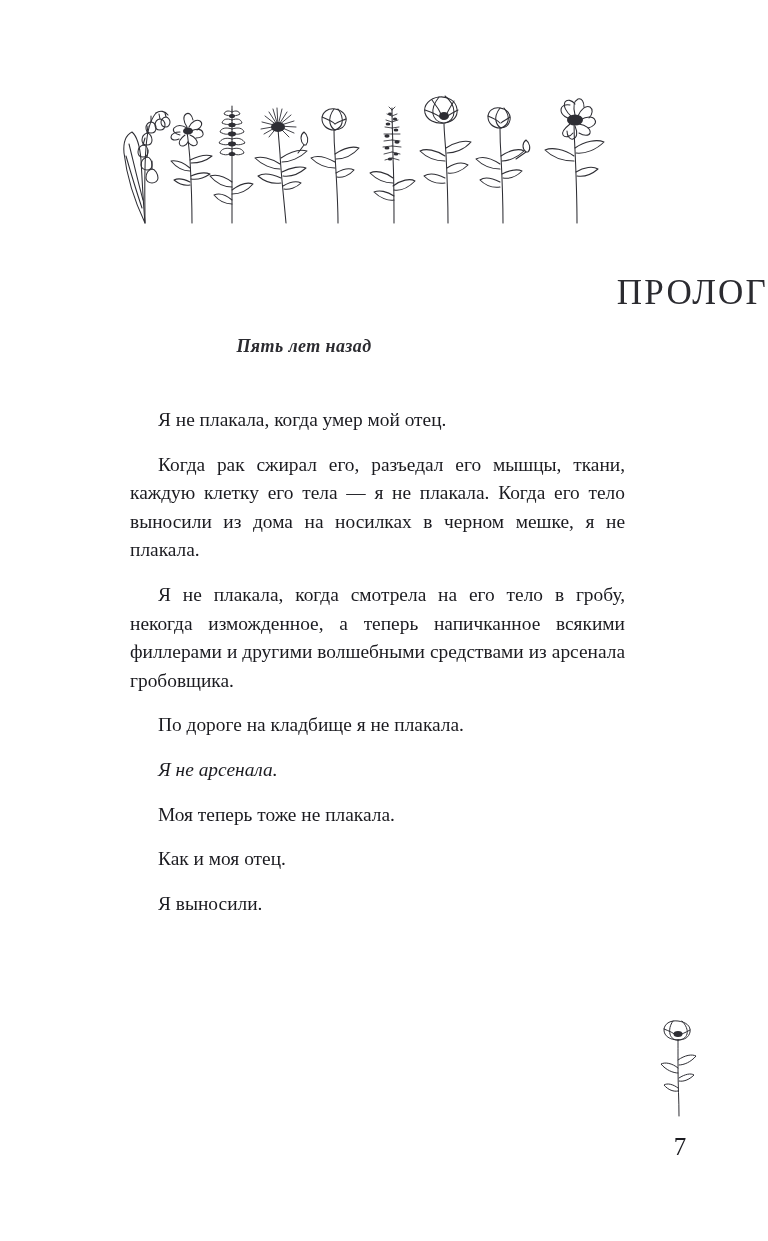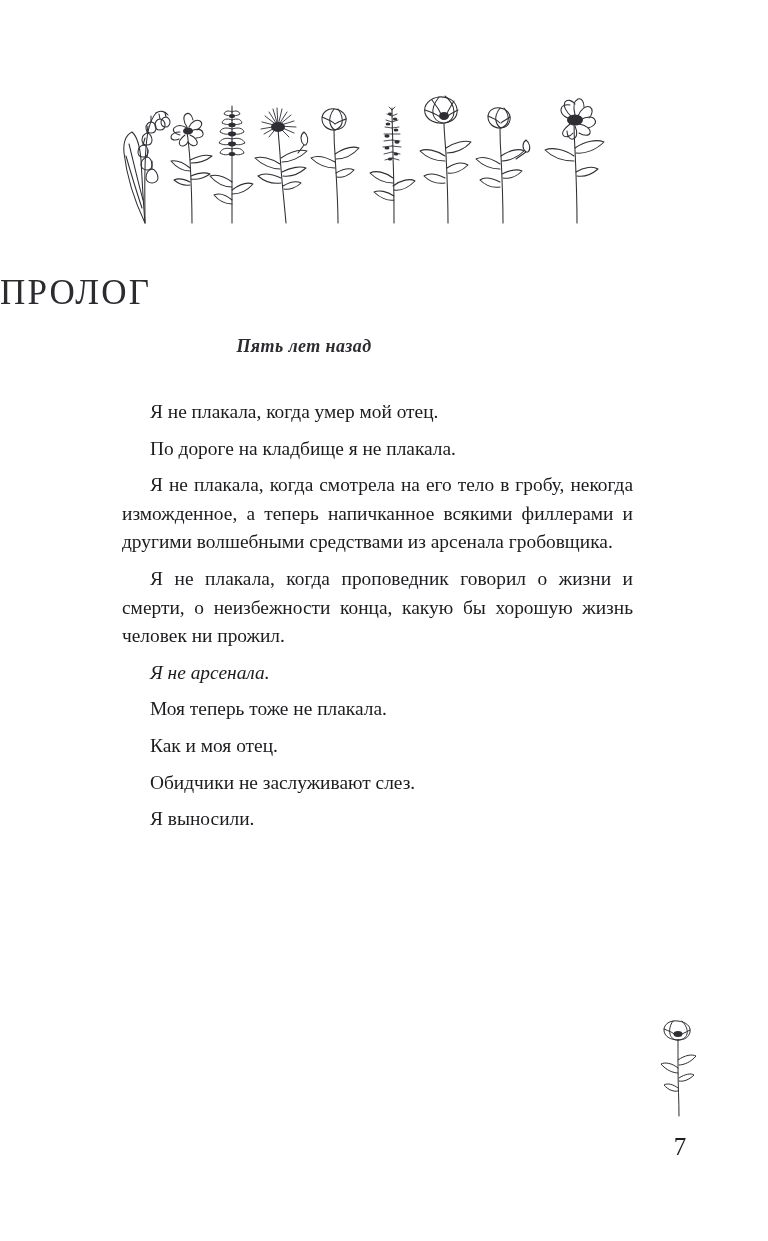--- a/index.html
+++ b/index.html
@@ -33,21 +33,21 @@
     width: 100%;
     height: 100%;
   }
 
   
   .chapter-title {
     position: absolute;
     left: 0;
     top: 252px;
     width: 768px;
-    text-align: left;
+    text-align: right;
     font-family: "Liberation Serif", "DejaVu Serif", serif;
     font-size: 35px;
     letter-spacing: 2.2px;
     color: #2b2b30;
     font-weight: 400;
     line-height: 1;
   }
 
   
   .chapter-subtitle {
@@ -73,21 +73,21 @@
     width: 527px;
     font-family: "Liberation Serif", "DejaVu Serif", serif;
     font-size: 19.4px;
     line-height: 28.6px;
     color: #1b1b20;
     text-align: justify;
     text-justify: inter-word;
     hyphens: manual;
   }
   .body-text p {
-    margin: 8px;
+    margin: 16px;
     text-indent: 28px;
   }
   .body-text p.italic {
     font-style: italic;
   }
   .body-text p.noindent-last {
     text-align: left;
   }
 
   
@@ -292,27 +292,26 @@
       </g>
     </svg>
   </div>
 
   <h1 class="chapter-title">ПРОЛОГ</h1>
 
   <div class="chapter-subtitle">Пять лет назад</div>
 
   <div class="body-text">
     <p>Я не плакала, когда умер мой отец.</p>
+    <p>Когда рак сжирал его, разъедал его мышцы, ткани, каждую клетку его тела  — я не плакала. Когда его тело выносили из дома на носилках в черном мешке, я не плакала.</p>
+    <p>Я не плакала, когда смотрела на его тело в гробу, некогда изможденное, а теперь напичканное всякими филлерами и другими волшебными средствами из арсенала гробовщика.</p>
     <p>По дороге на кладбище я не плакала.</p>
-    <p>Я не плакала, когда смотрела на его тело в гробу, некогда изможденное, а теперь напичканное всякими филлерами и другими волшебными средствами из арсенала гробовщика.</p>
-    <p>Я не плакала, когда проповедник говорил о жизни и смерти, о неизбежности конца, какую бы хорошую жизнь человек ни прожил.</p>
     <p class="italic">Я не арсенала.</p>
     <p>Моя теперь тоже не плакала.</p>
     <p>Как и моя отец.</p>
-    <p>Обидчики не заслуживают слез.</p>
     <p class="noindent-last">Я выносили.</p>
   </div>
 
   <div class="footer-flower">
     <svg viewBox="0 0 52 102" xmlns="http://www.w3.org/2000/svg" fill="none" stroke="#2e2e34" stroke-width="1" stroke-linecap="round" stroke-linejoin="round">
 
       <path d="M24 100 C24 84 23 68 23 54 C23 40 23 30 23 24"></path>
 
       <path d="M23 24 C15 24 9 20 9 14 C9 8 15 4 23 5 C31 6 36 10 35 16 C34 21 30 24 23 24 Z"></path>
       <path d="M18 5 C15 9 14 14 15 18 C16 22 19 24 22 24"></path>

